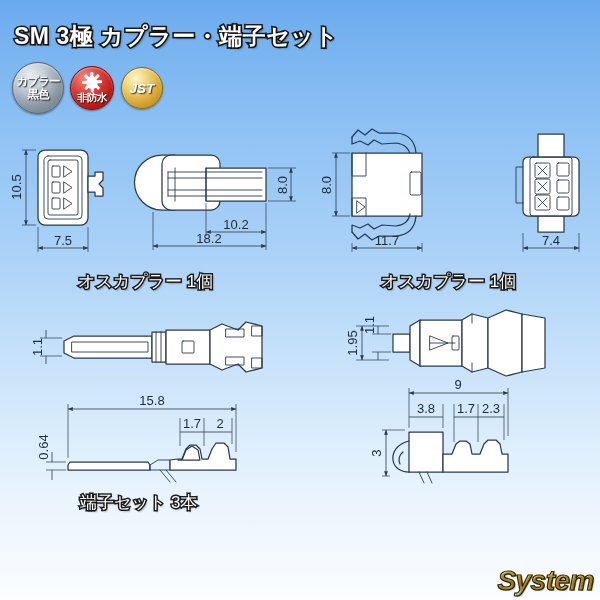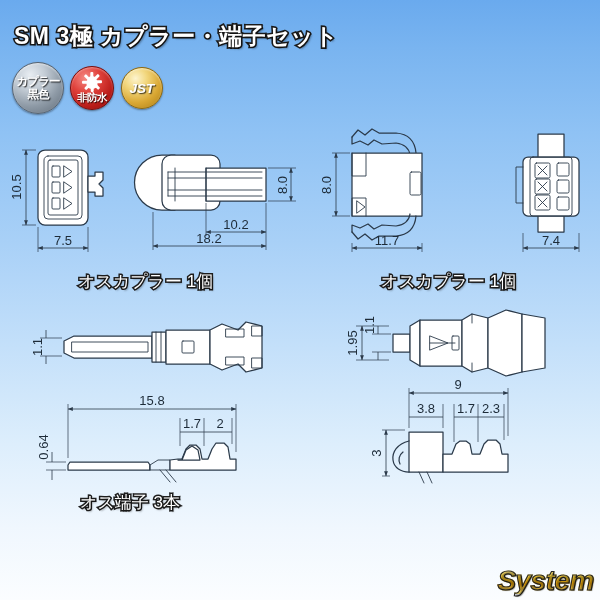--- a/index.html
+++ b/index.html
@@ -482,19 +482,19 @@
 
       <line class="ext" x1="405" y1="430" x2="382" y2="430"></line>
       <line class="ext" x1="390" y1="476" x2="382" y2="476"></line>
       <line class="dim" x1="386" y1="430" x2="386" y2="476" marker-start="url(#arS)" marker-end="url(#ar)"></line>
       <text class="dtxt" x="381" y="453" text-anchor="middle" transform="rotate(-90 381 453)">3</text>
     </g>
   </svg>
 
   <div class="caption cap-male-conn">オスカプラー 1個</div>
   <div class="caption cap-female-conn">オスカプラー 1個</div>
-  <div class="caption cap-male-term">オス端子 3本</div>
+  <div class="caption cap-male-term">端子セット 3本</div>
 
   <div class="watermark">
     <span class="wm2">System</span>
   </div>
 
 </div>
 
 </body></html>

